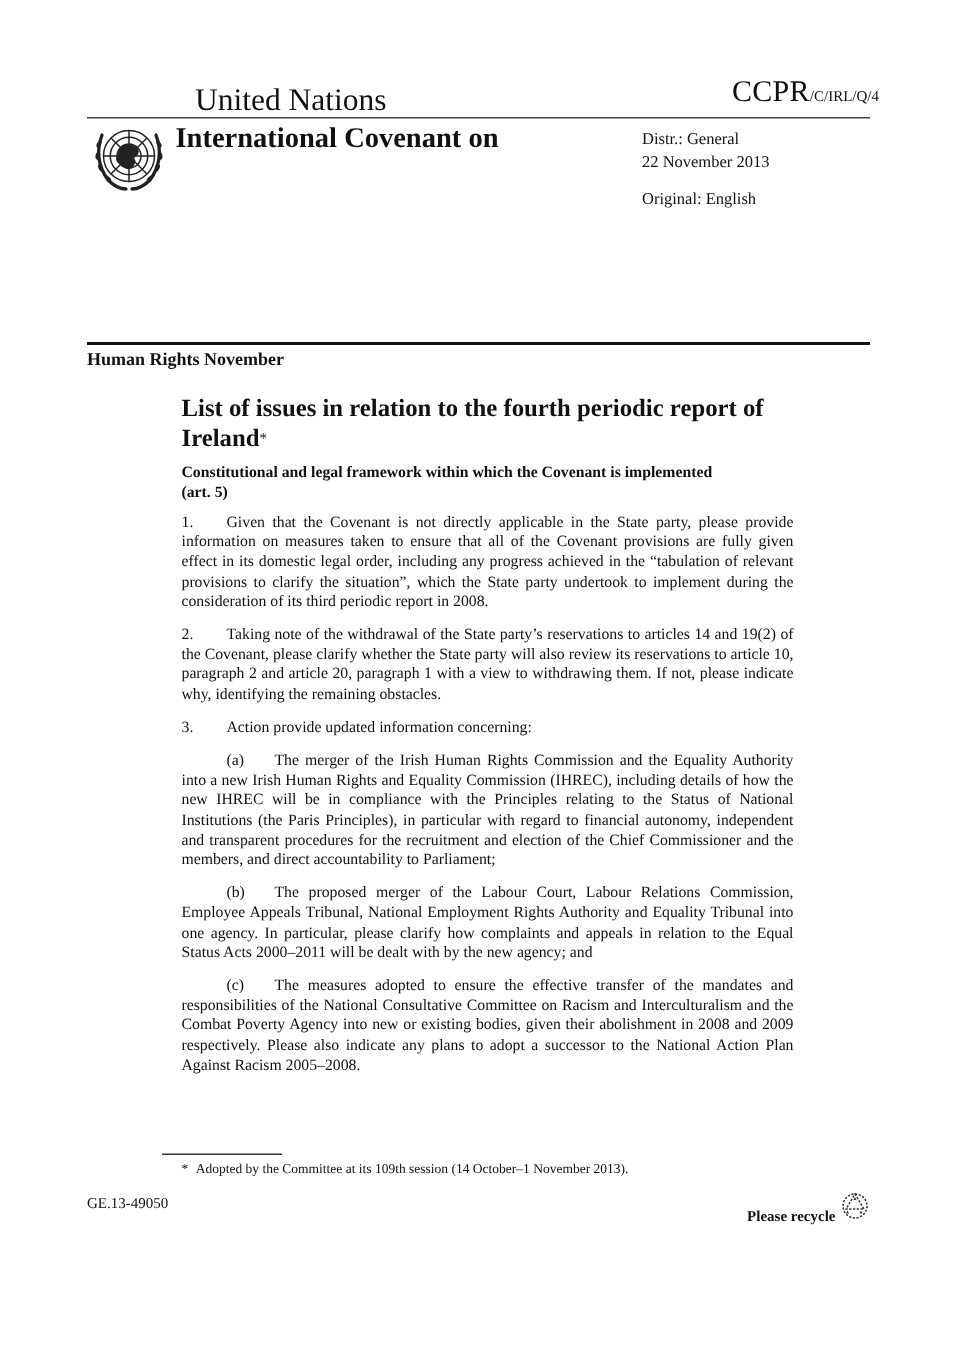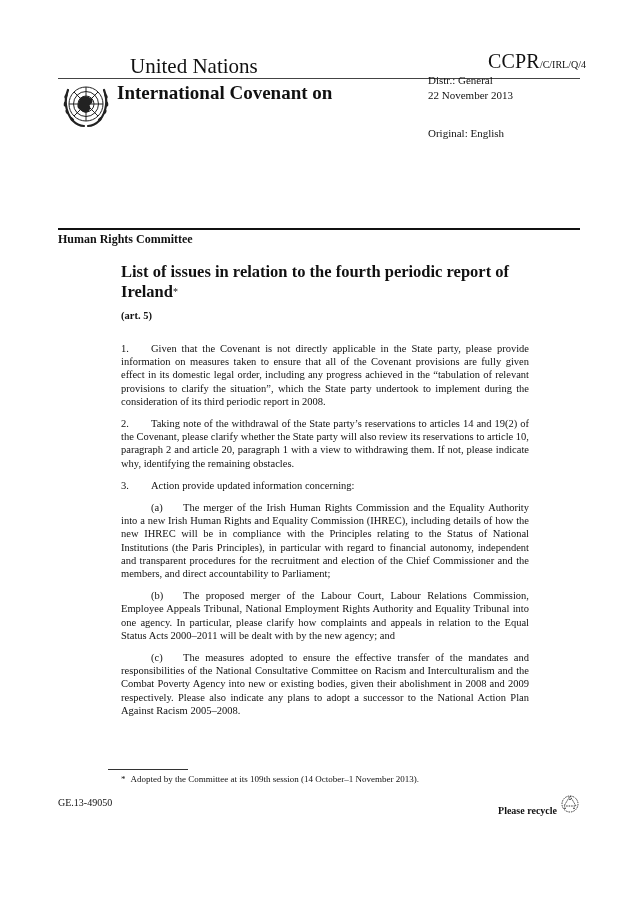--- a/index.html
+++ b/index.html
@@ -7,21 +7,21 @@
       width: 640px; height: 905px; position: relative; overflow: hidden;
       font-family: "Liberation Serif", "DejaVu Serif", serif; color: #111;
     }
     .abs { position: absolute; }
     .un-name { left: 130px; top: 54px; font-size: 21px; }
     .symbol { right: 54px; top: 50px; font-size: 20px; letter-spacing: 0.2px; }
     .symbol .sub { font-size: 10px; letter-spacing: 0; }
     .rule-thin { left: 58px; width: 522px; top: 78px; height: 1px; background: #444; }
     .emblem { left: 60px; top: 80px; width: 52px; height: 52px; }
     .body-title { left: 117px; top: 82px; font-size: 19px; font-weight: bold; line-height: 22px; }
-    .distr { left: 428px; top: 73px; font-size: 11px; line-height: 15px; }
+    .distr { left: 428px; top: 86px; font-size: 11px; line-height: 15px; }
     .original { left: 428px; top: 127px; font-size: 11px; }
     .rule-thick { left: 58px; width: 522px; top: 228px; height: 2px; background: #111; }
     .committee { left: 58px; top: 232px; font-size: 12px; font-weight: bold; }
     .doc-title { left: 121px; top: 262px; width: 400px; font-size: 16.5px; font-weight: bold; line-height: 20px; }
     .doc-title .star { font-size: 10px; font-weight: normal; vertical-align: 2px; }
     .section-head { left: 121px; top: 309px; width: 430px; font-size: 10.5px; font-weight: bold; line-height: 13px; }
     .content { left: 121px; top: 342px; width: 408px; font-size: 10.5px; line-height: 13.2px; text-align: justify; }
     .para { margin: 0 0 9px 0; }
     .para .num { display: inline-block; width: 30px; }
     .sub-para { margin: 0 0 9px 0; text-indent: 30px; }
@@ -74,25 +74,26 @@
   <div>International Covenant on</div>
 </div>
 
 <div class="abs distr">
   <div>Distr.: General</div>
   <div>22 November 2013</div>
 </div>
 <div class="abs original">Original: English</div>
 
 <div class="abs rule-thick"></div>
-<div class="abs committee">Human Rights Committee</div>
+<div class="abs committee">Human Rights November</div>
 
 <div class="abs doc-title"><span>List of issues in relation to the fourth periodic report of Ireland</span><span class="star">*</span></div>
 
 <div class="abs section-head">
+  <div>Constitutional and legal framework within which the Covenant is implemented</div>
   <div>(art. 5)</div>
 </div>
 
 <div class="abs content">
   <p class="para"><span class="num">1.</span><span>Given that the Covenant is not directly applicable in the State party, please provide information on measures taken to ensure that all of the Covenant provisions are fully given effect in its domestic legal order, including any progress achieved in the “tabulation of relevant provisions to clarify the situation”, which the State party undertook to implement during the consideration of its third periodic report in 2008.</span></p>
   <p class="para"><span class="num">2.</span><span>Taking note of the withdrawal of the State party’s reservations to articles 14 and 19(2) of the Covenant, please clarify whether the State party will also review its reservations to article 10, paragraph 2 and article 20, paragraph 1 with a view to withdrawing them. If not, please indicate why, identifying the remaining obstacles.</span></p>
   <p class="para"><span class="num">3.</span><span>Action provide updated information concerning:</span></p>
   <p class="sub-para"><span class="lbl">(a)</span><span>The merger of the Irish Human Rights Commission and the Equality Authority into a new Irish Human Rights and Equality Commission (IHREC), including details of how the new IHREC will be in compliance with the Principles relating to the Status of National Institutions (the Paris Principles), in particular with regard to financial autonomy, independent and transparent procedures for the recruitment and election of the Chief Commissioner and the members, and direct accountability to Parliament;</span></p>
   <p class="sub-para"><span class="lbl">(b)</span><span>The proposed merger of the Labour Court, Labour Relations Commission, Employee Appeals Tribunal, National Employment Rights Authority and Equality Tribunal into one agency. In particular, please clarify how complaints and appeals in relation to the Equal Status Acts 2000–2011 will be dealt with by the new agency; and</span></p>
   <p class="sub-para"><span class="lbl">(c)</span><span>The measures adopted to ensure the effective transfer of the mandates and responsibilities of the National Consultative Committee on Racism and Interculturalism and the Combat Poverty Agency into new or existing bodies, given their abolishment in 2008 and 2009 respectively. Please also indicate any plans to adopt a successor to the National Action Plan Against Racism 2005–2008.</span></p>

